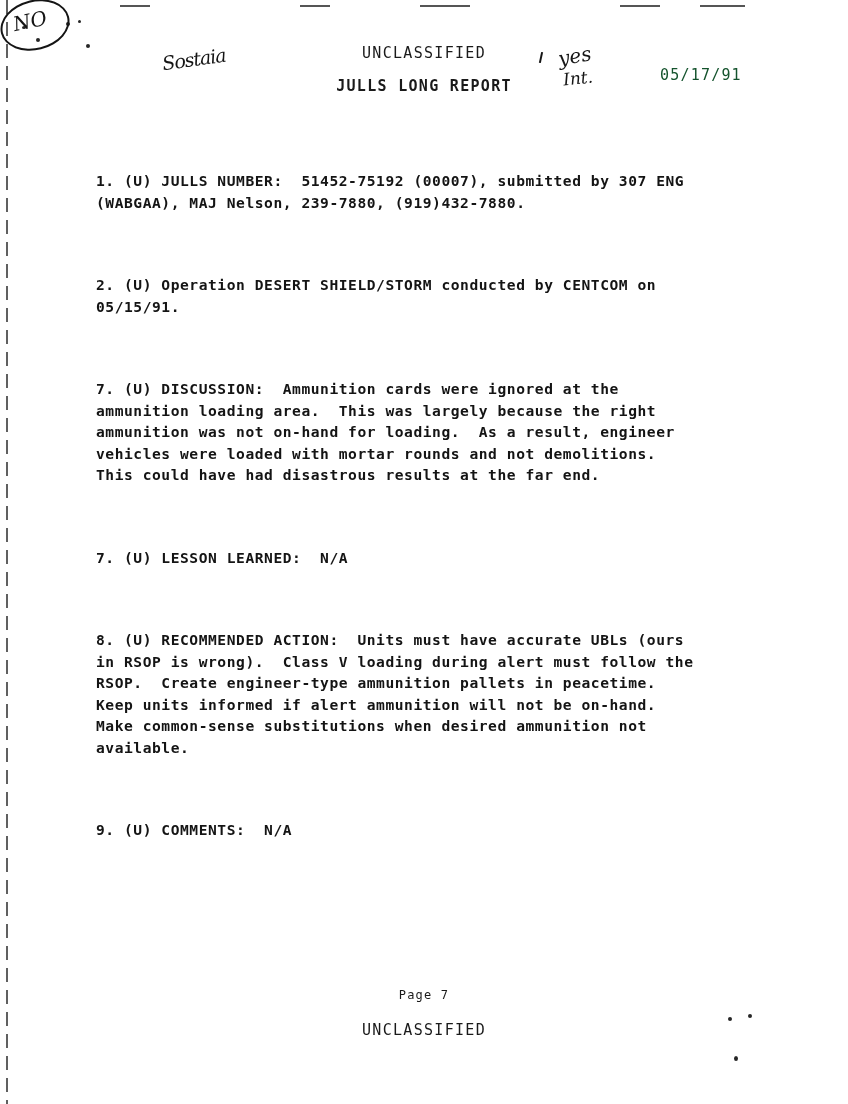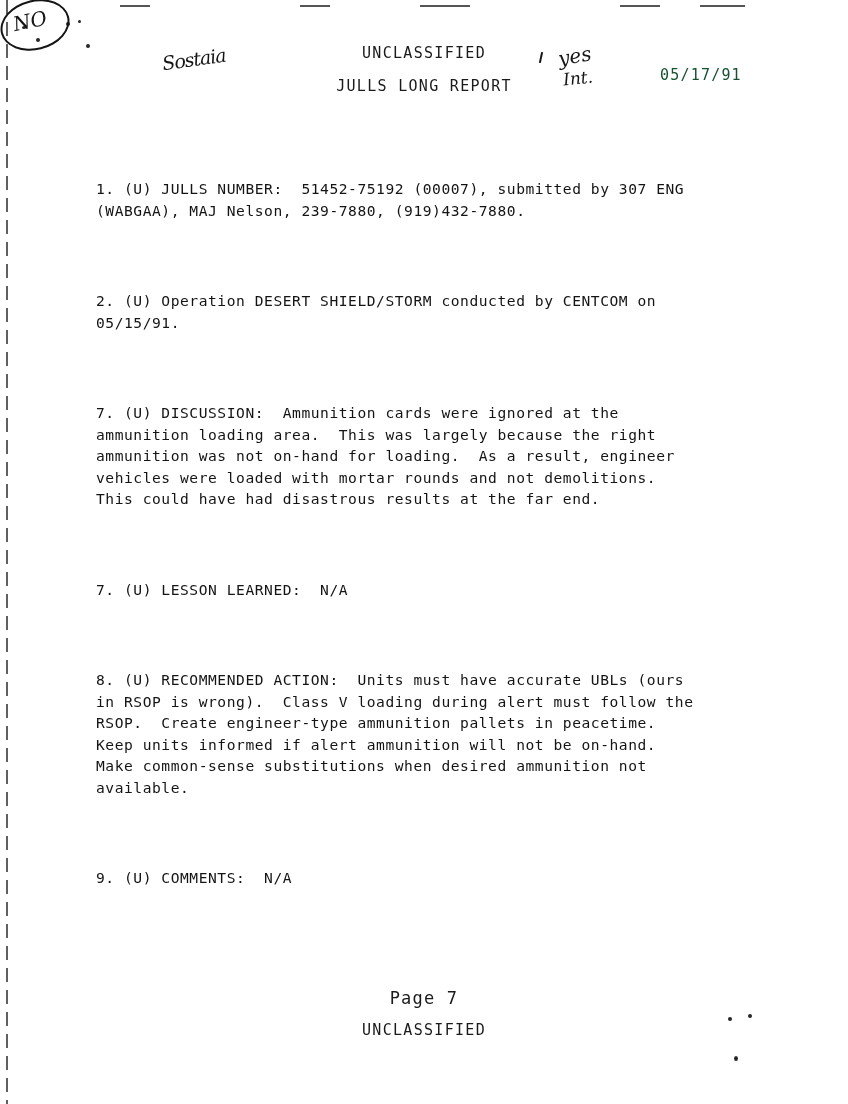--- a/index.html
+++ b/index.html
@@ -72,20 +72,21 @@
   }
   .hdr-title {
     position: absolute;
     left: 0;
     top: 77px;
     width: 848px;
     text-align: center;
     font-size: 15px;
     letter-spacing: 1.3px;
     color: #1a1a1a;
+    font-weight: bold;
   }
   .hdr-date {
     position: absolute;
     left: 660px;
     top: 66px;
     font-size: 15px;
     letter-spacing: 1.2px;
     color: #14532d;
   }
 
@@ -156,32 +157,33 @@
     left: 96px;
     top: 127px;
     width: 680px;
     font-size: 14.6px;
     line-height: 21.5px;
     letter-spacing: 0.55px;
     color: #141414;
     white-space: pre-wrap;
   }
   .para {
-    margin: 8px 0 18px 0;
+    margin: 0 0 18px 0;
     white-space: pre-wrap;
+    font-weight: bold;
   }
 
   
   .footer-page {
     position: absolute;
     left: 0;
     top: 988px;
     width: 848px;
     text-align: center;
-    font-size: 17px;
+    font-size: 12px;
     letter-spacing: 1.2px;
     color: #1a1a1a;
   }
   .footer-class {
     position: absolute;
     left: 0;
     top: 1021px;
     width: 848px;
     text-align: center;
     font-size: 15px;

